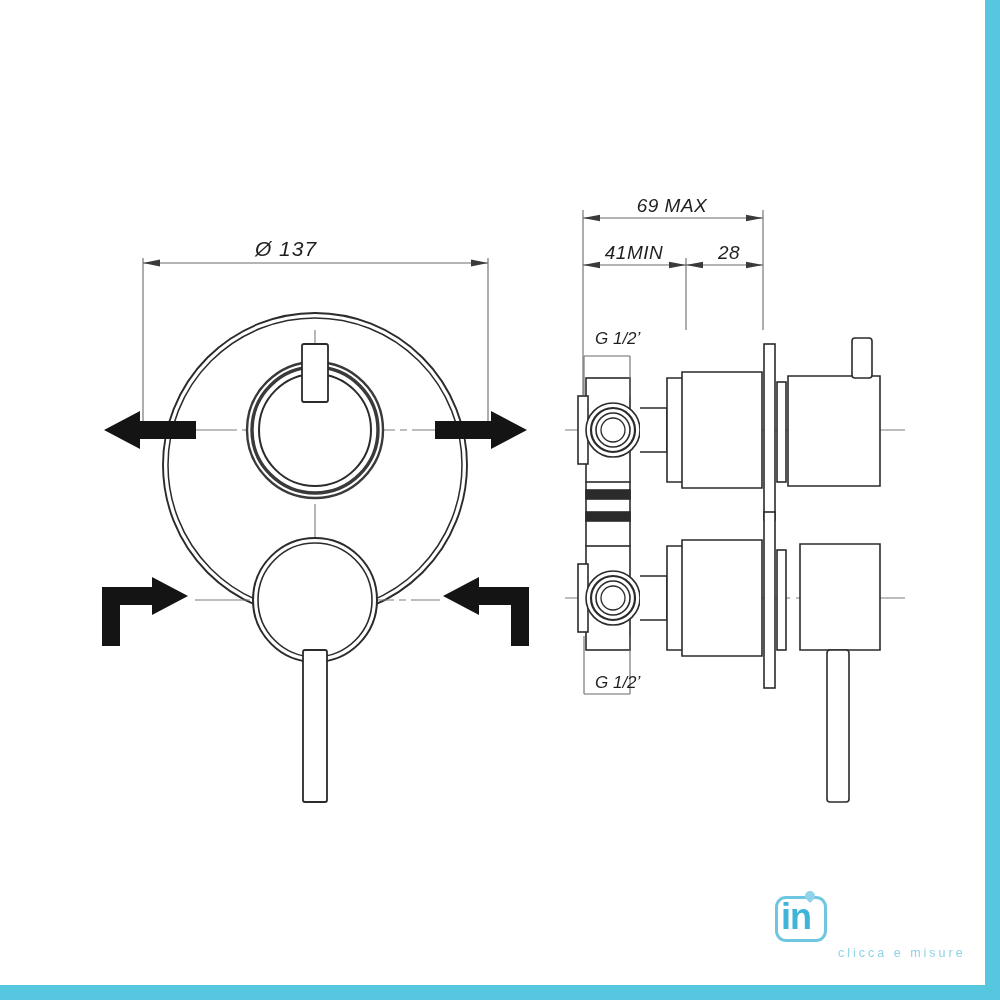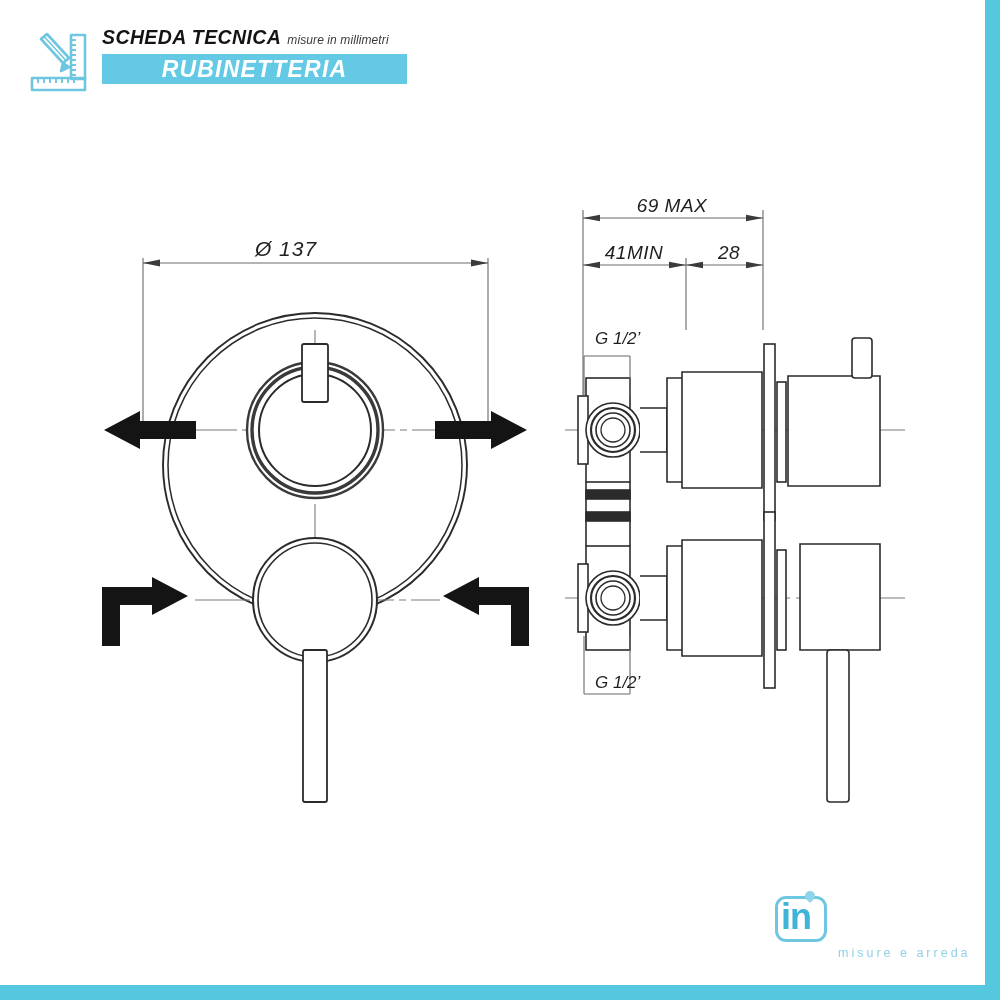--- a/index.html
+++ b/index.html
@@ -39,45 +39,20 @@
       font-size:12.5px;color:#8ed2e6;letter-spacing:3px;}
 </style>
 </head>
 <body>
 
 <div id="page">
 
   <div class="frame-right"></div>
   <div class="frame-bottom"></div>
 
-  <div class="header">
-
-    <svg class="hdr-icon" viewBox="0 0 62 64">
-      <g fill="none" stroke="#6fc6e0" stroke-width="2.6" stroke-linejoin="round">
-
-        <rect x="43" y="5" width="14" height="44"></rect>
-        <path d="M43 10h5 M43 15h5 M43 20h5 M43 25h5 M43 30h5 M43 35h5 M43 40h5 M43 45h5" stroke-width="1.9"></path>
-
-        <rect x="4" y="48" width="53" height="12"></rect>
-        <path d="M10 48v5 M16 48v5 M22 48v5 M28 48v5 M34 48v5 M40 48v5 M46 48v5" stroke-width="1.9"></path>
-
-        <path d="M13 9 L19 4 L41 28 L35 33 Z"></path>
-        <path d="M35 33 L33 41 L41 37 Z" fill="#6fc6e0"></path>
-        <path d="M16 6.5 L38 30.5" stroke-width="1.6"></path>
-      </g>
-    </svg>
-
-    <div class="hdr-title">
-      <span class="t1">SCHEDA TECNICA</span><span class="t2">misure in millimetri</span>
-    </div>
-
-    <div class="hdr-band">
-      <span>RUBINETTERIA</span>
-    </div>
-  </div>
 
   <svg class="draw" viewBox="0 0 1000 1000">
 
     <g>
 
       <g stroke="#6a6a6a" fill="none" stroke-width="1.1">
         <line x1="143" y1="258" x2="143" y2="430"></line>
         <line x1="488" y1="258" x2="488" y2="430"></line>
         <line x1="143" y1="263" x2="488" y2="263"></line>
       </g>
@@ -213,16 +188,16 @@
         <line x1="584" y1="694" x2="630" y2="694" stroke="#6a6a6a" stroke-width="1.1"></line>
         <text x="595" y="688" font-family="Liberation Sans, sans-serif" font-size="17" font-style="italic" fill="#1f1f1f">G 1/2’</text>
       </g>
     </g>
   </svg>
 
   <div class="logo-wrap">
     <div class="lg-box"></div>
     <div class="lg-dot"></div>
     <div class="lg-in">in</div>
-    <div class="lg-tag">misure e arreda</div>
+    <div class="lg-tag">clicca e misure</div>
   </div>
 
 </div>
 
 </body></html>

